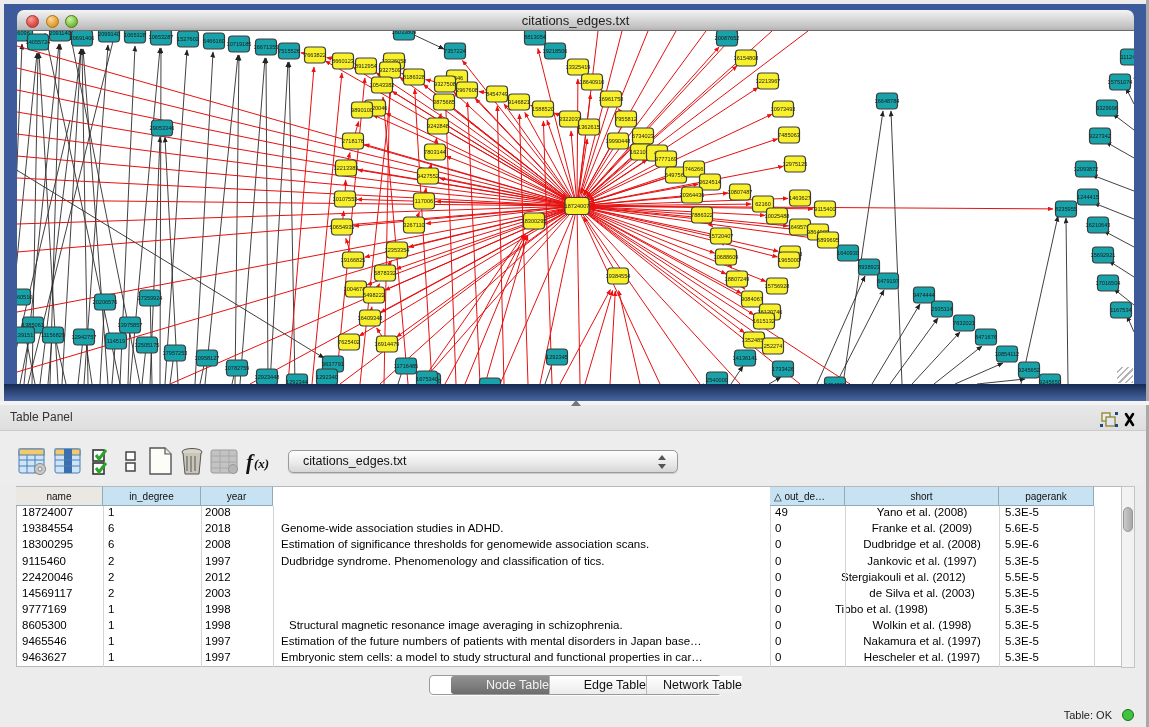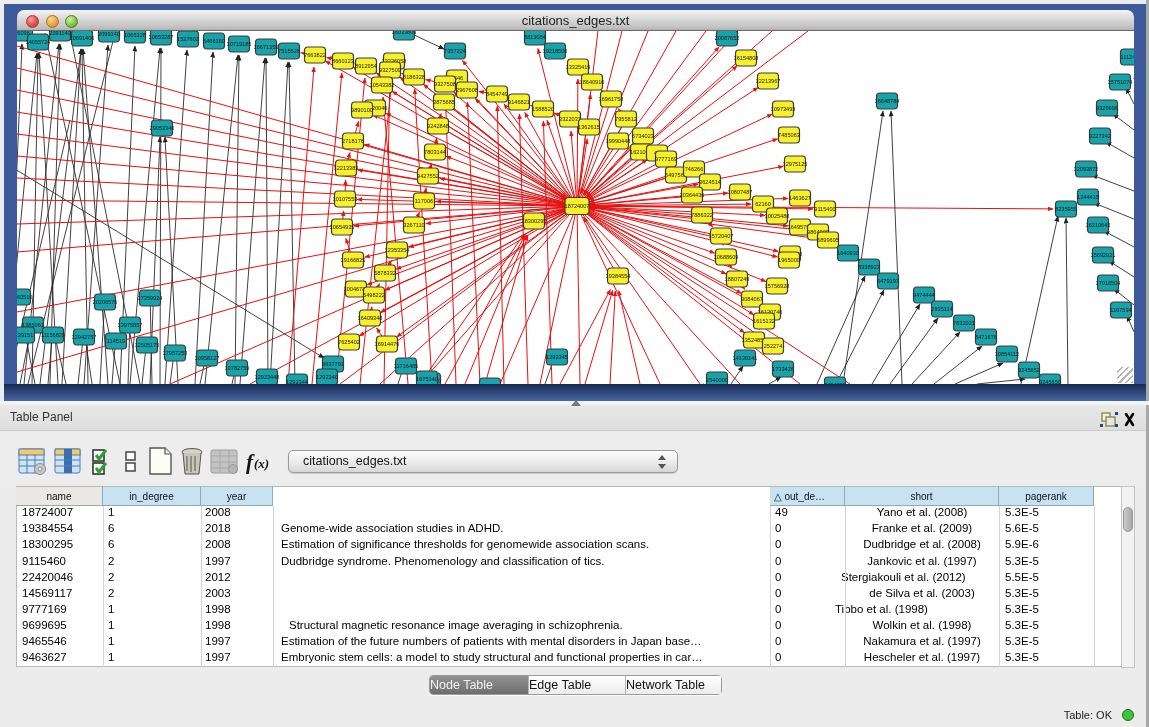--- a/index.html
+++ b/index.html
@@ -30,21 +30,21 @@
 .hcell { position:absolute; top:0; height:20px; background:#c7e2f2; border-right:1px solid #94a9b6;
   border-bottom:1px solid #94a9b6; border-top:1px solid #b9b9b9; text-align:center; line-height:20px; }
 .trow { position:absolute; left:0; height:16px; font-size:11.5px; color:#000; width:1105px; }
 .trow span { position:absolute; top:0; white-space:nowrap; }
 .vline { position:absolute; top:506px; height:161px; width:1px; background:#d4d4d4; }
 #sbar { position:absolute; left:1121px; top:486px; width:14px; height:182px; background:#f2f2f2; border:1px solid #c4c4c4; }
 #sthumb { position:absolute; left:1123px; top:507px; width:10px; height:25px; border-radius:5px;
   background:linear-gradient(90deg,#cacaca,#a8a8a8); border:1px solid #979797; }
 #tabs { position:absolute; left:429px; top:675px; width:293px; height:20px; border:1px solid #9b9b9b;
   border-radius:4px; background:#fff; box-shadow:0 1px 0 rgba(255,255,255,.8); font-size:12.5px; }
-#tabs .seg { position:absolute; top:0; height:18px; line-height:18px; text-align:left; color:#111; }
+#tabs .seg { position:absolute; top:0; height:18px; line-height:18px; text-align:right; color:#111;margin-left:21px; }
 #mem { position:absolute; right:37px; top:709px; font-size:11px; color:#222; }
 #memdot { position:absolute; left:1122px; top:709px; width:12px; height:12px; border-radius:50%;
   background:#3ec43e; border:1.5px solid #1e6b1e; }
 #rightstrip { position:absolute; left:1146px; top:0; width:3px; height:727px; background:#a8a8a8; }
 #splitstrip { position:absolute; left:0; top:401px; width:1149px; height:4px; background:#f3f3f3; }
 #splitgrip { position:absolute; left:571px; top:400px; width:0; height:0;
   border-left:5px solid transparent; border-right:5px solid transparent; border-bottom:6px solid #777; }
 </style></head>
 <body>
 <div id="stage">
@@ -746,21 +746,21 @@
     </div>
 <div class="trow" style="top:602.9px">
       <span style="left:22px">9777169</span>
       <span style="left:108px">1</span>
       <span style="left:205px">1998</span>
       <span style="left:775px">0</span>
       <span style="left:835px;width:154px;text-align:left">Tibbo et al. (1998)</span>
       <span style="left:1005px">5.3E-5</span>
     </div>
 <div class="trow" style="top:619.0px">
-      <span style="left:22px">9699695</span>
+      <span style="left:22px">8605300</span>
       <span style="left:108px">1</span>
       <span style="left:205px">1998</span>
       <span style="left:289px">Structural magnetic resonance image averaging in schizophrenia.</span>
       <span style="left:775px">0</span>
       <span style="left:845px;width:154px;text-align:center">Wolkin et al. (1998)</span>
       <span style="left:1005px">5.3E-5</span>
     </div>
 <div class="trow" style="top:635.2px">
       <span style="left:22px">9465546</span>
       <span style="left:108px">1</span>

